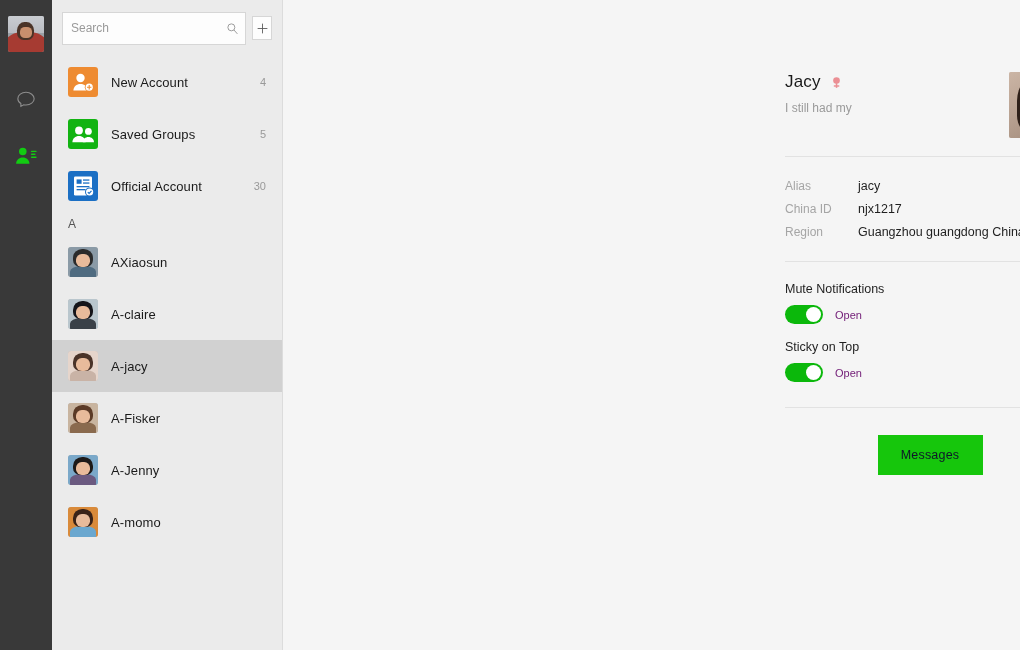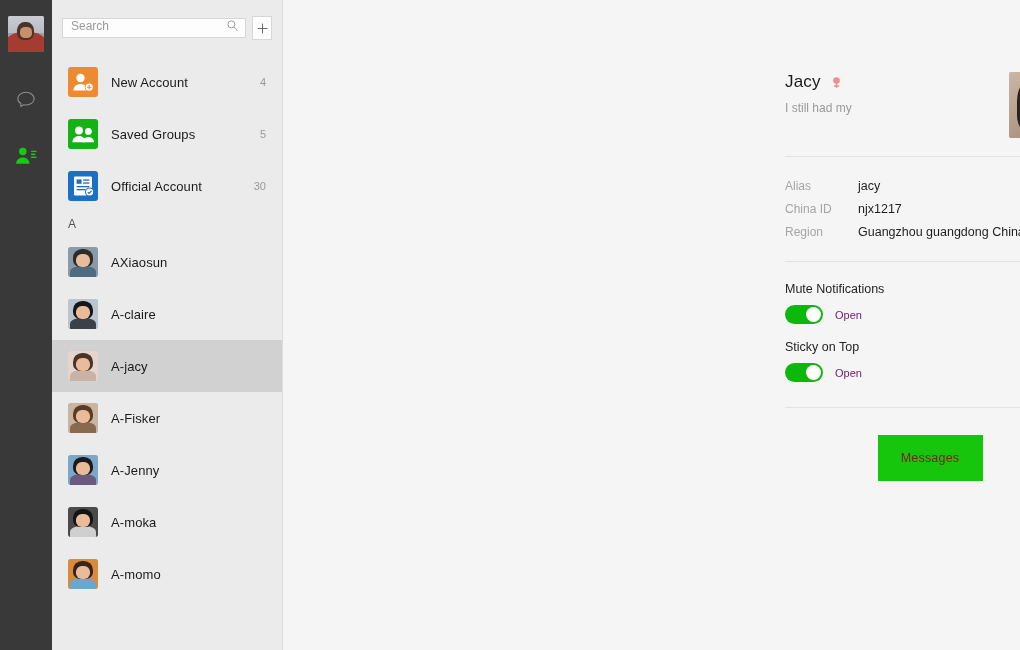--- a/index.html
+++ b/index.html
@@ -87,25 +87,25 @@
   .search-bar {
     height: 56px;
     min-height: 56px;
     display: flex;
     align-items: center;
     padding: 0 10px;
     box-sizing: border-box;
   }
   .search-box {
     flex: 1;
-    height: 20px;
+    height: 33px;
     background: #fdfdfd;
     border: 1px solid #d6d6d6;
     display: flex;
-    align-items: flex-start;
+    align-items: center;
     padding: 0 6px 0 8px;
     box-sizing: border-box;
   }
   .search-box input {
     flex: 1;
     border: 0;
     outline: 0;
     background: transparent;
     font-family: "Liberation Sans", sans-serif;
     font-size: 12px;
@@ -306,23 +306,23 @@
   }
   .set-block + .set-block { margin-top: 16px; }
 
   .action-wrap {
     margin-top: 27px;
     display: flex;
     justify-content: center;
   }
   .msg-btn {
     width: 105px;
-    height: 46px;
+    height: 40px;
     background: #16c60c;
-    color: #7f1d1d;
+    color: #0f172a;
     border: 0;
     font-family: "Liberation Sans", sans-serif;
     font-size: 12.5px;
     cursor: pointer;
     letter-spacing: .2px;
   }
 </style>
 </head>
 <body>
 
@@ -462,29 +462,20 @@
             <div class="avatar">
               <div class="bg" style="background:#7aa8c9"></div>
               <div class="torso" style="background:#6b5a80"></div>
               <div class="hair" style="background:#1d1a19"></div>
               <div class="face"></div>
             </div>
             <div class="row-label">A-Jenny</div>
           </div>
           <div class="row">
             <div class="avatar">
-              <div class="bg" style="background:#4a4a4a"></div>
-              <div class="torso" style="background:#cfcfcf"></div>
-              <div class="hair" style="background:#141414"></div>
-              <div class="face"></div>
-            </div>
-            <div class="row-label">A-moka</div>
-          </div>
-          <div class="row">
-            <div class="avatar">
               <div class="bg" style="background:#d98a3a"></div>
               <div class="torso" style="background:#6aa7cf"></div>
               <div class="hair" style="background:#3a2318"></div>
               <div class="face"></div>
             </div>
             <div class="row-label">A-momo</div>
           </div>
         </div>
 
       <div class="scrollbar-track"></div>

